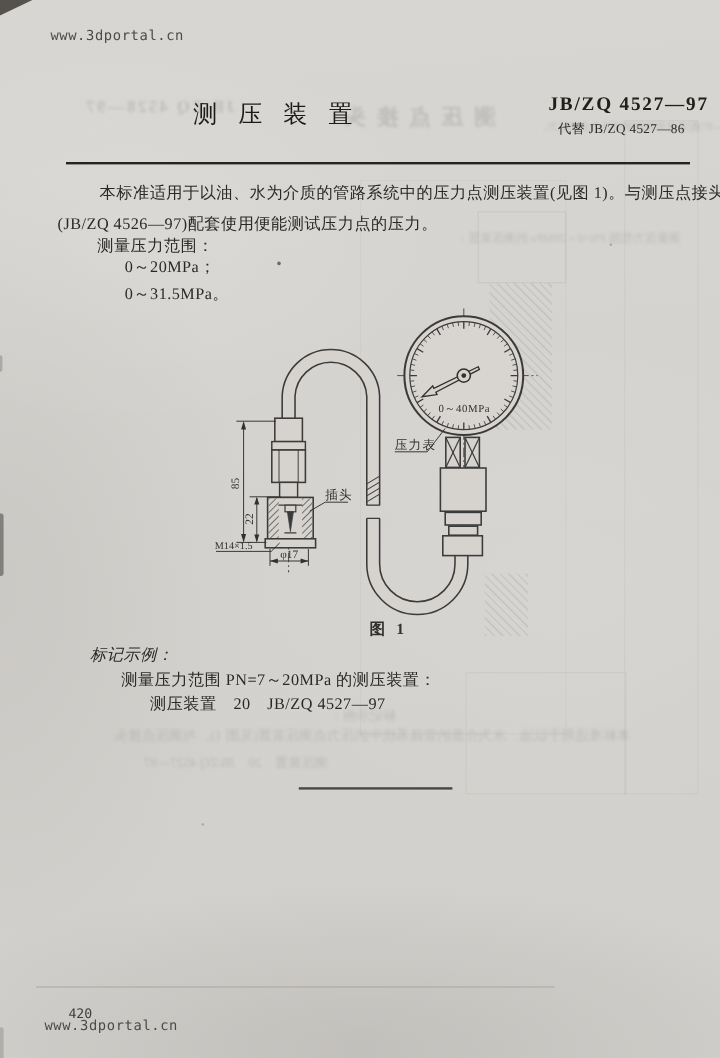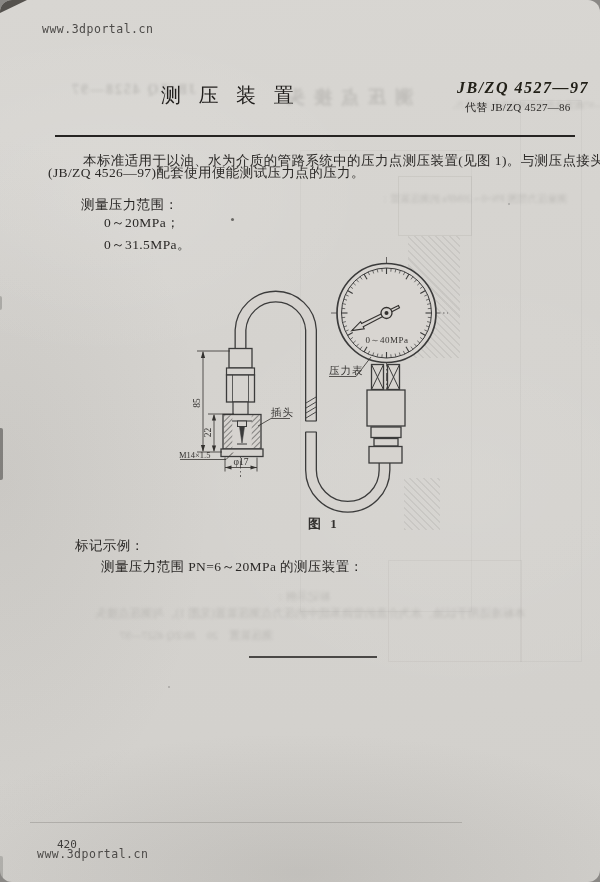--- a/index.html
+++ b/index.html
@@ -9,21 +9,20 @@
     margin:0 auto;
     overflow:hidden;
     font-family:"Liberation Serif","DejaVu Serif",serif;
     color:#2e2c2a;
     background:
       radial-gradient(ellipse 420px 260px at 18% 22%, rgba(255,255,255,.10), transparent 65%),
       radial-gradient(ellipse 500px 380px at 78% 55%, rgba(255,255,255,.07), transparent 60%),
       radial-gradient(ellipse 560px 200px at 50% 99%, rgba(120,117,112,.18), transparent 70%),
       radial-gradient(ellipse 300px 500px at 0% 55%, rgba(130,127,122,.12), transparent 70%),
       linear-gradient(175deg,#d8d6d2 0%,#d5d3cf 40%,#d2d0cc 100%);
-    border-radius: 12px;
   }
   .abs{position:absolute;}
   .mono{font-family:"DejaVu Sans Mono","Liberation Mono",monospace;}
   .watermark{font-size:11.5px;color:#4c4a48;letter-spacing:.5px;}
   .doc-title{
     font-family:"Liberation Sans","DejaVu Sans",sans-serif;
     font-weight:normal;font-size:20px;color:#1e1c1a;letter-spacing:6px;white-space:nowrap;
   }
   .std-no{font-weight:bold;font-size:16px;letter-spacing:1.5px;color:#222018;white-space:nowrap;}
   .std-sub{font-size:11px;color:#2a2826;letter-spacing:.3px;white-space:nowrap;}
@@ -75,26 +74,26 @@
   <div class="abs bleed-shape" style="left:398px;top:176px;width:72px;height:58px;"></div>
   <div class="abs bleed-hatch" style="left:408px;top:236px;width:52px;height:122px;"></div>
   <div class="abs bleed-shape" style="left:300px;top:150px;width:170px;height:460px;border-width:1px;opacity:.05;"></div>
   <div class="abs bleed-hatch" style="left:404px;top:478px;width:36px;height:52px;"></div>
   <div class="abs bleed-shape" style="left:388px;top:560px;width:132px;height:100px;opacity:.07;"></div>
   <div class="abs bleed-shape" style="left:520px;top:100px;width:60px;height:560px;opacity:.06;"></div>
 
   <div class="abs mono watermark" style="left:42px;top:22px;">www.3dportal.cn</div>
 
   <div class="abs doc-title" style="left:161px;top:82px;">测 压 装 置</div>
-  <div class="abs std-no" style="left:457px;top:79px;font-style:italic;">JB/ZQ 4527—97</div>
+  <div class="abs std-no" style="left:457px;top:79px;">JB/ZQ 4527—97</div>
   <div class="abs std-sub" style="left:465px;top:100px;">代替 JB/ZQ 4527—86</div>
   <div class="abs rule" style="left:55px;top:135px;width:520px;"></div>
 
   <div class="abs bodytext" style="left:83px;top:152px;">本标准适用于以油、水为介质的管路系统中的压力点测压装置(见图 1)。与测压点接头</div>
-  <div class="abs bodytext" style="left:48px;top:164px;">(JB/ZQ 4526—97)配套使用便能测试压力点的压力。</div>
+  <div class="abs bodytext" style="left:48px;top:178px;">(JB/ZQ 4526—97)配套使用便能测试压力点的压力。</div>
   <div class="abs bodytext" style="left:81px;top:196px;font-family:Liberation Serif, serif;">测量压力范围：</div>
   <div class="abs bodytext" style="left:104px;top:214px;">0～20MPa；</div>
   <div class="abs bodytext" style="left:104px;top:236px;">0～31.5MPa。</div>
 
   <svg class="abs" style="left:168px;top:246px;" width="300" height="292" viewBox="168 246 300 292">
     <defs>
       <pattern id="hatch" width="4" height="4" patternUnits="userSpaceOnUse" patternTransform="rotate(45)">
         <line x1="0" y1="0" x2="0" y2="4" stroke="#3b3b3b" stroke-width="1.1"></line>
       </pattern>
     </defs>
@@ -255,22 +254,23 @@
       <line x1="356" y1="376.5" x2="371" y2="357"></line>
       <line x1="271" y1="418.5" x2="290" y2="418.5"></line>
       <line x1="271" y1="418.5" x2="258" y2="426"></line>
     </g>
     <text x="329" y="374" font-size="10.5" letter-spacing="1">压力表</text>
     <text x="271" y="416" font-size="10.5" letter-spacing="1">插头</text>
 
     <text x="308" y="528" font-size="13" letter-spacing="3" font-weight="bold">图 1</text>
   </svg>
 
-  <div class="abs bodytext" style="left:75px;top:537px;">标记示例：</div>
-  <div class="abs bodytext" style="left:101px;top:558px;">测量压力范围 PN=6～20MPa 的测压装置：</div>
+  <div class="abs bodytext" style="left:75px;top:537px;font-style:italic;">标记示例：</div>
+  <div class="abs bodytext" style="left:101px;top:558px;">测量压力范围 PN=7～20MPa 的测压装置：</div>
+  <div class="abs bodytext" style="left:125px;top:578px;">测压装置　20　JB/ZQ 4527—97</div>
 
   <div class="abs sep" style="left:249px;top:656px;width:128px;"></div>
 
   <div class="abs faintline" style="left:30px;top:822px;width:432px;"></div>
   <div class="abs mono" style="left:57px;top:838px;font-size:11px;color:#3f3d3b;">420</div>
   <div class="abs mono watermark" style="left:37px;top:847px;">www.3dportal.cn</div>
 
 </div>
 
 </body></html>

